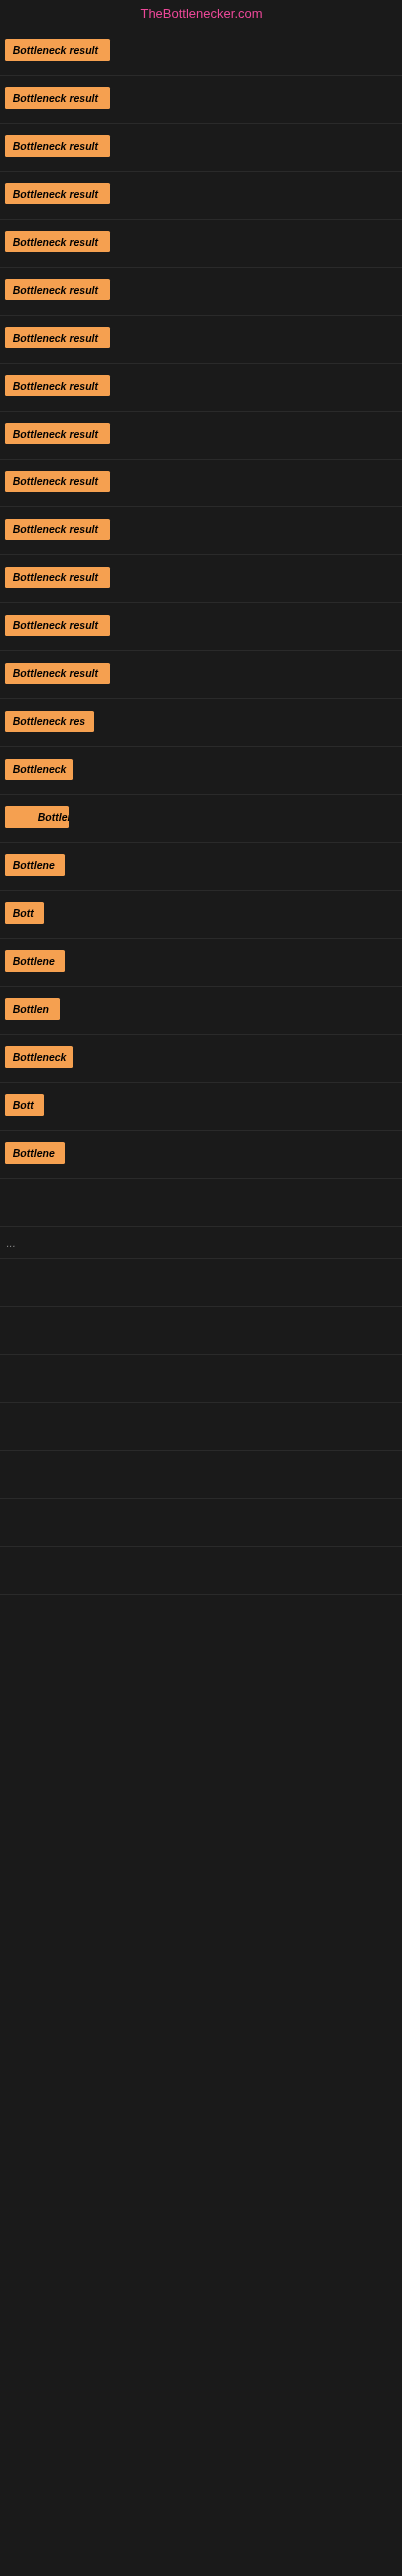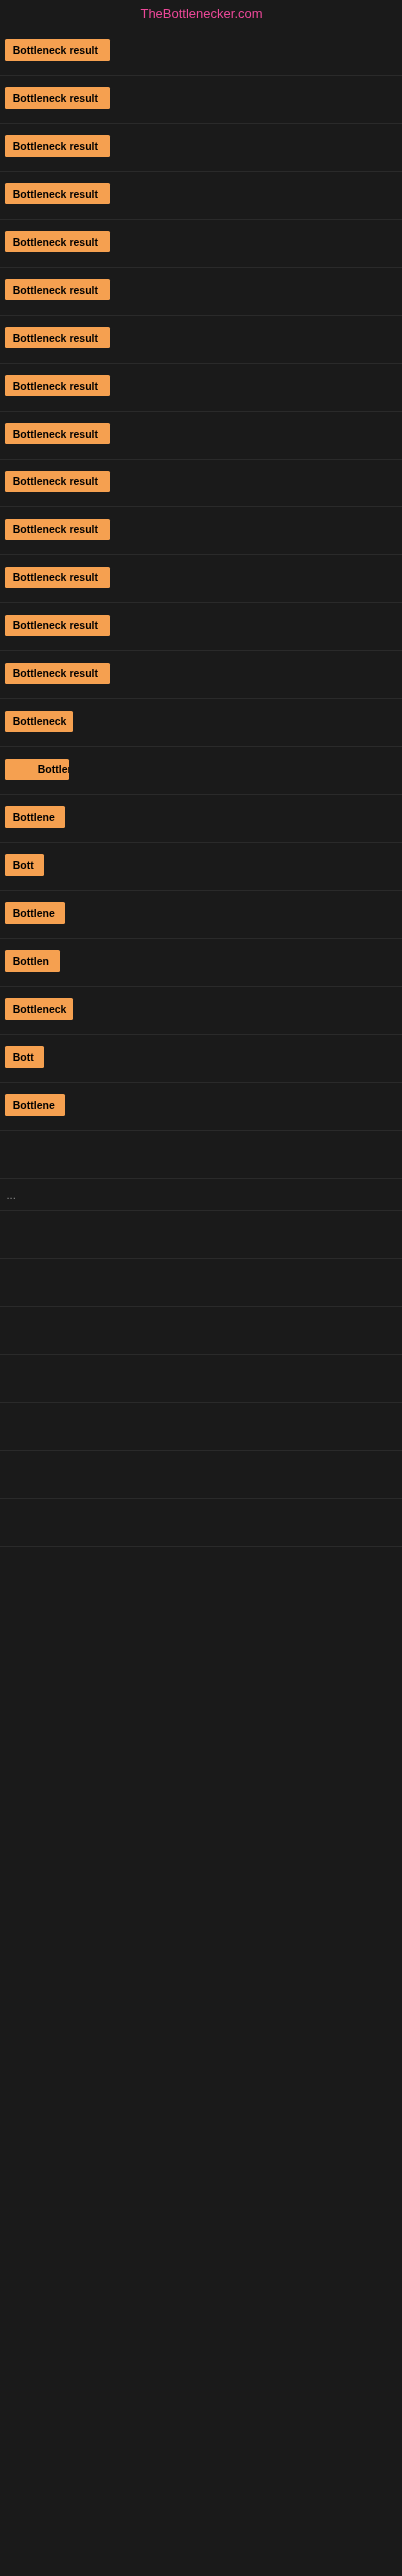--- a/index.html
+++ b/index.html
@@ -34,20 +34,21 @@
       margin: 3.2px 0 3.2px 1.6px;
       border-radius: 1.6px;
       white-space: nowrap;
       overflow: hidden;
     }
 
     .row {
       display: block;
       padding: 8px 0 8px 3.2px;
       border-bottom: 0.8px solid #2a2a2a;
+      font-style: italic;
     }
 
     .ellipsis-indicator {
       color: #888;
       font-size: 11.3px;
       padding: 6.4px 3.2px;
     }
   </style>
 </head>
 <body>
@@ -63,20 +64,21 @@
       <div class="row"><span class="bottleneck-item" style="max-width: 105px; width: 105px;">Bottleneck result</span></div>
       <div class="row"><span class="bottleneck-item" style="max-width: 105px; width: 105px;">Bottleneck result</span></div>
       <div class="row"><span class="bottleneck-item" style="max-width: 105px; width: 105px;">Bottleneck result</span></div>
       <div class="row"><span class="bottleneck-item" style="max-width: 105px; width: 105px;">Bottleneck result</span></div>
       <div class="row"><span class="bottleneck-item" style="max-width: 105px; width: 105px;">Bottleneck result</span></div>
       <div class="row"><span class="bottleneck-item" style="max-width: 105px; width: 105px;">Bottleneck result</span></div>
       <div class="row"><span class="bottleneck-item" style="max-width: 105px; width: 105px;">Bottleneck result</span></div>
       <div class="row"><span class="bottleneck-item" style="max-width: 105px; width: 105px;">Bottleneck result</span></div>
       <div class="row"><span class="bottleneck-item" style="max-width: 105px; width: 105px;">Bottleneck result</span></div>
       <div class="row"><span class="bottleneck-item" style="max-width: 105px; width: 105px;">Bottleneck result</span></div>
+      <div class="row"><span class="bottleneck-item" style="max-width: 89px; width: 89px;">Bottleneck res</span></div>
       <div class="row"><span class="bottleneck-item" style="max-width: 68px; width: 68px;">Bottleneck</span></div>
       <div class="row"><span class="bottleneck-item" style="max-width: 81px; width: 64px; padding-left: 33px;">Bottleneck re</span></div>
       <div class="row"><span class="bottleneck-item" style="max-width: 60px; width: 60px;">Bottlene</span></div>
       <div class="row"><span class="bottleneck-item" style="max-width: 39px; width: 39px;">Bott</span></div>
       <div class="row"><span class="bottleneck-item" style="max-width: 60px; width: 60px;">Bottlene</span></div>
       <div class="row"><span class="bottleneck-item" style="max-width: 55px; width: 55px;">Bottlen</span></div>
       <div class="row"><span class="bottleneck-item" style="max-width: 68px; width: 68px;">Bottleneck</span></div>
       <div class="row"><span class="bottleneck-item" style="max-width: 39px; width: 39px;">Bott</span></div>
       <div class="row"><span class="bottleneck-item" style="max-width: 60px; width: 60px;">Bottlene</span></div>
     </div>

